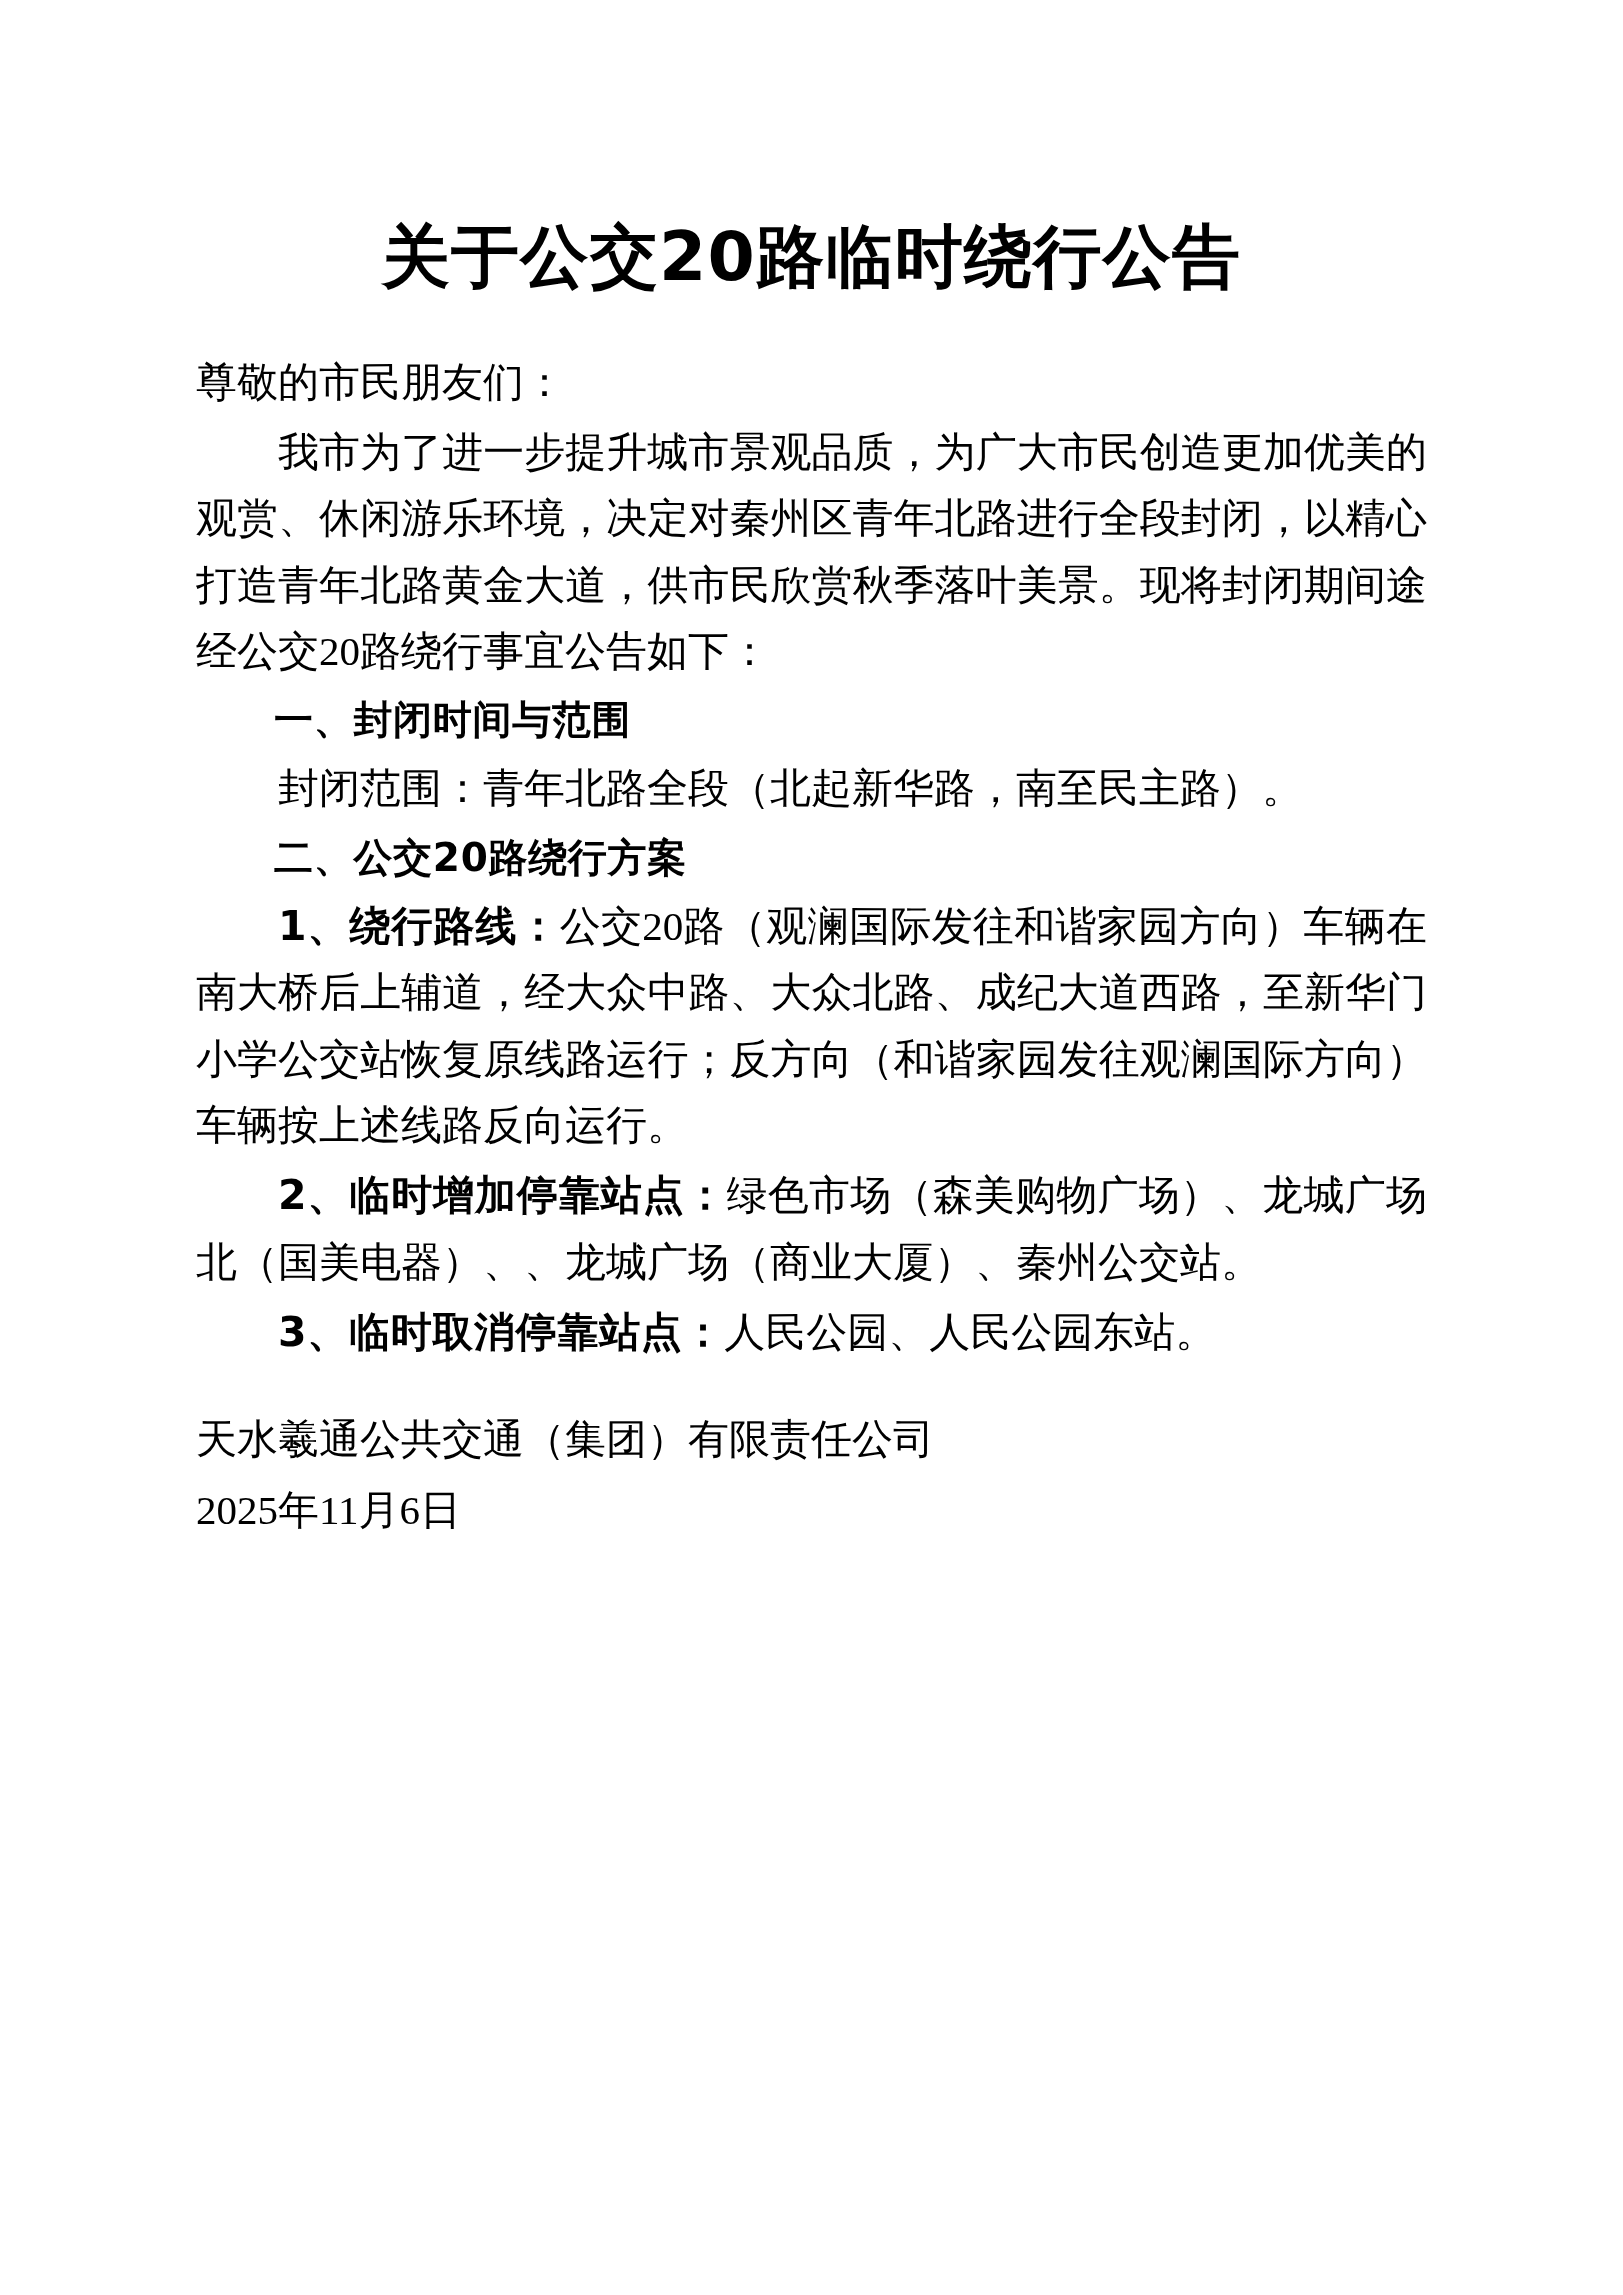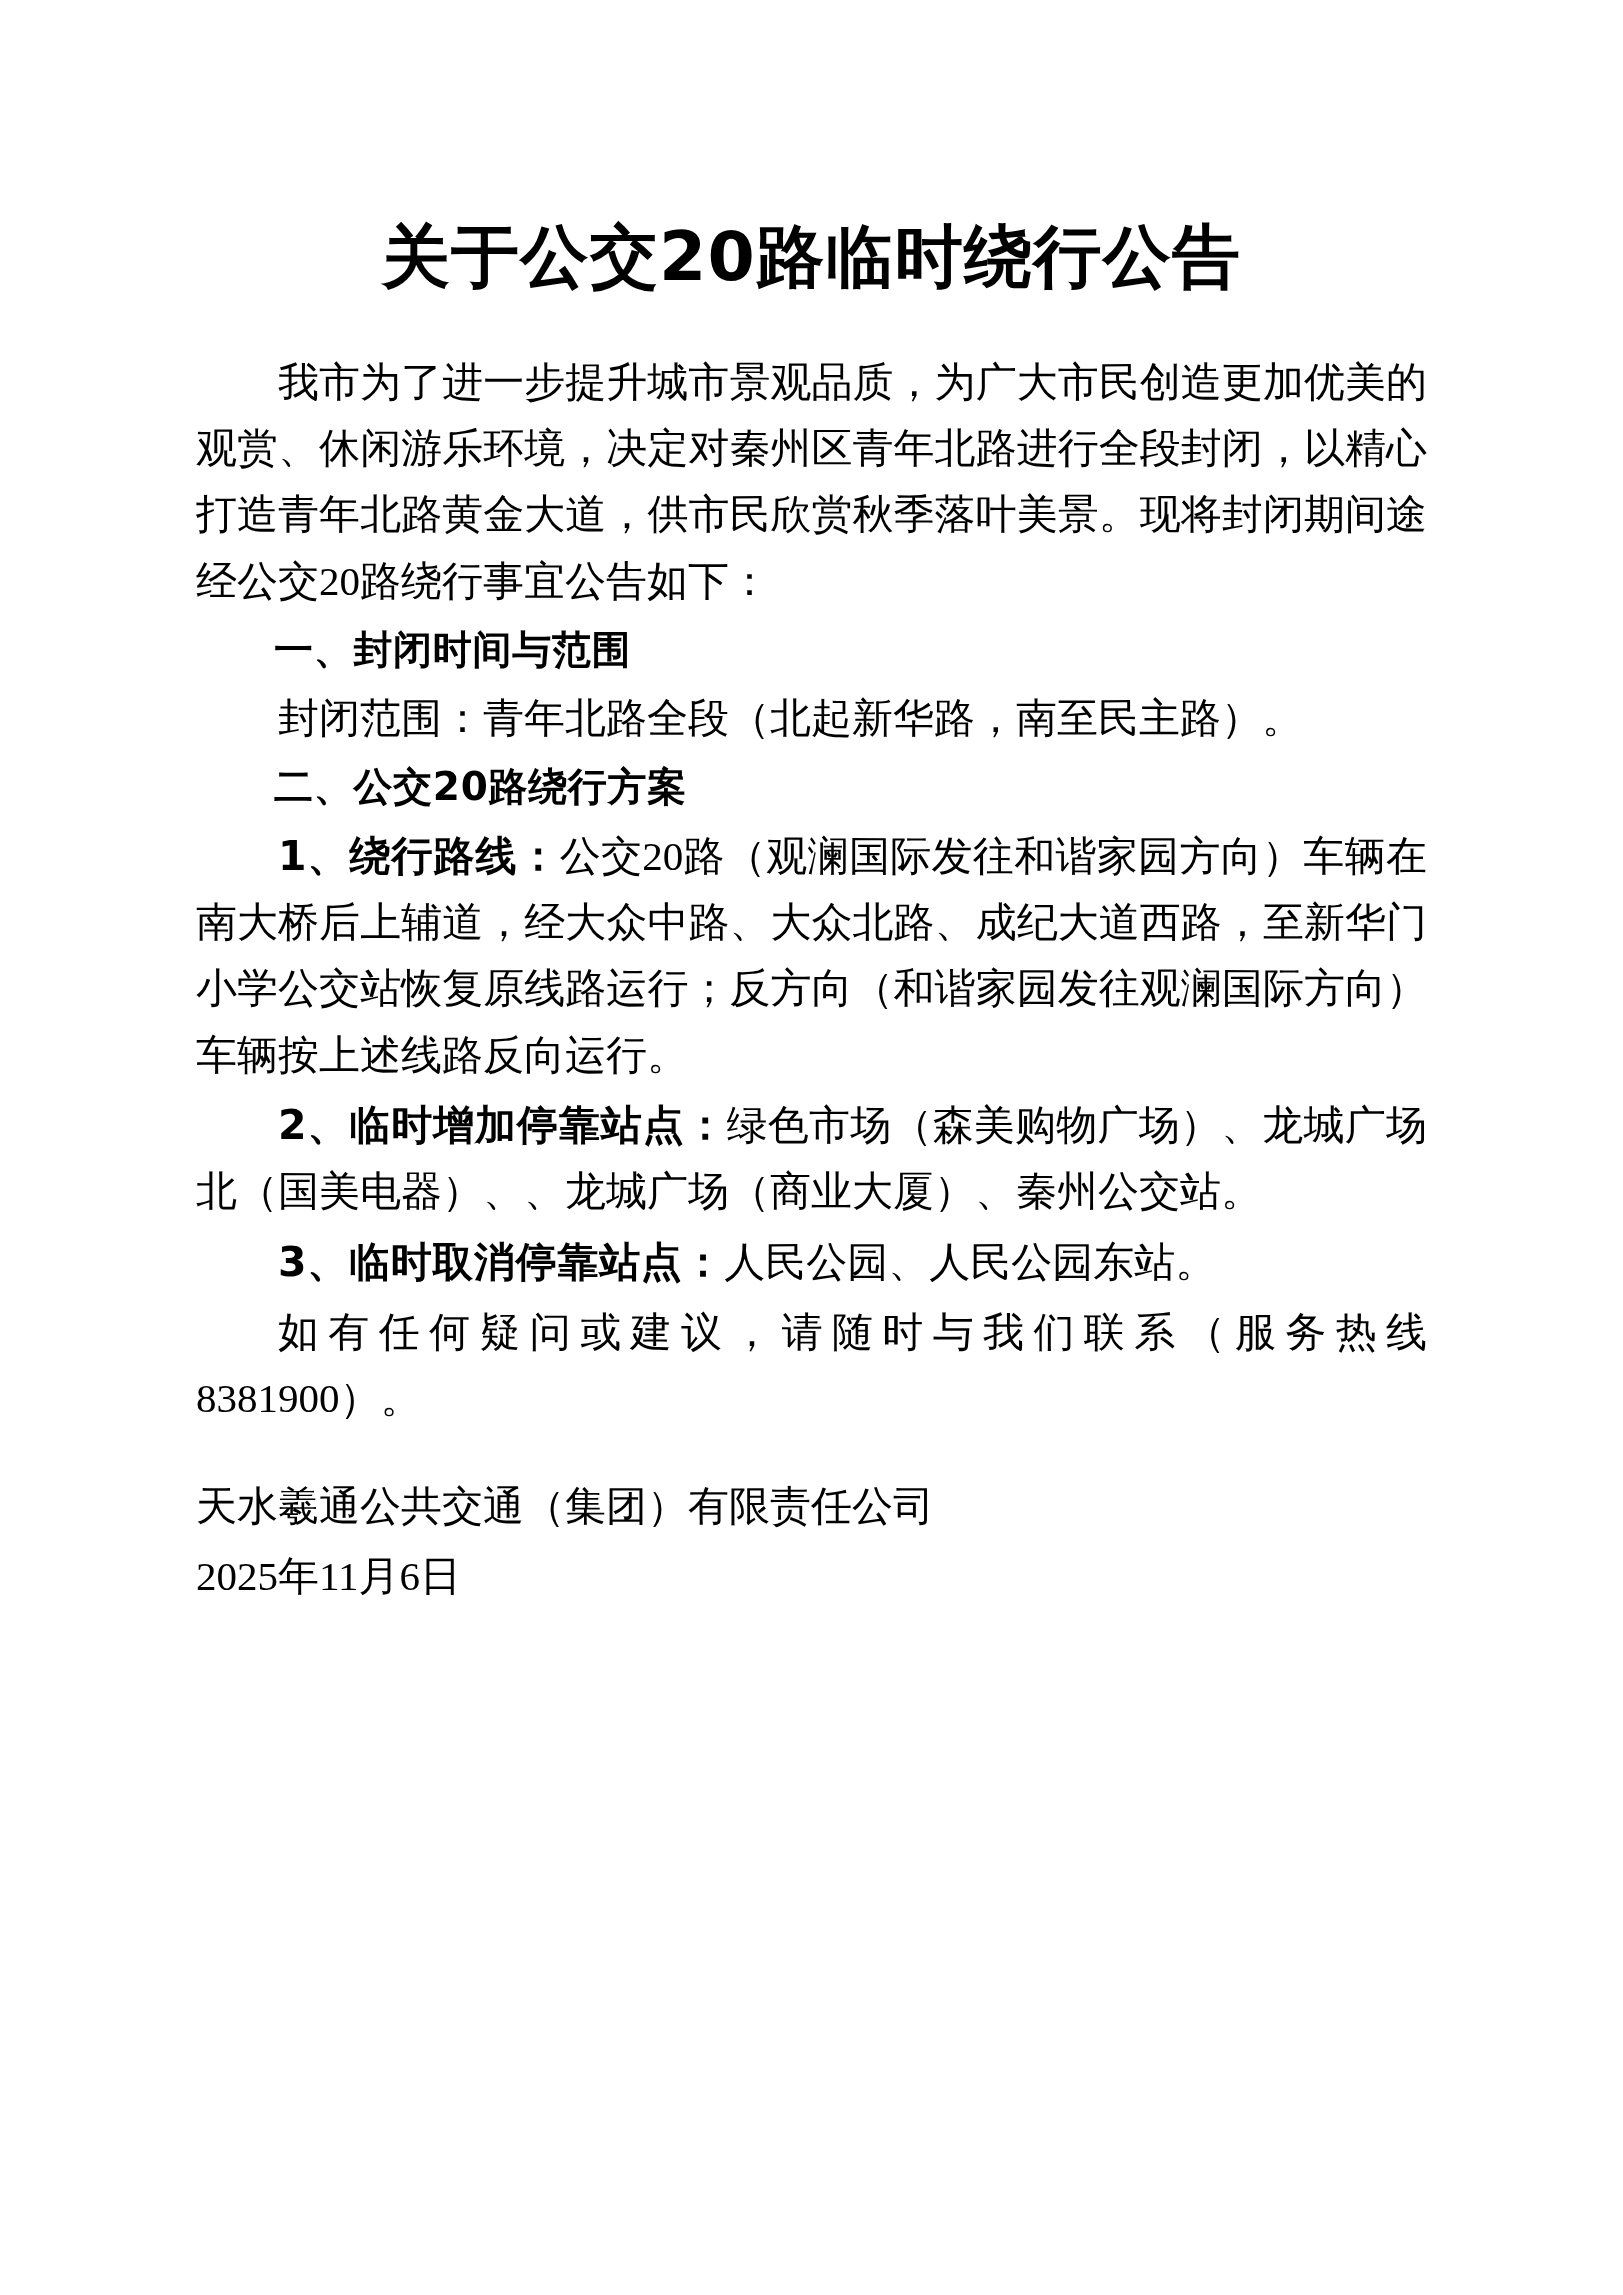--- a/index.html
+++ b/index.html
@@ -72,37 +72,37 @@
 </style>
 </head>
 <body>
 
 <div class="page">
 
   <h1 class="doc-title">关于公交20路临时绕行公告</h1>
 
   <div class="body-text">
 
+    <p class="salutation">尊敬的市民朋友们：</p>
 
     <p class="indent">我市为了进一步提升城市景观品质，为广大市民创造更加优美的观赏、休闲游乐环境，决定对秦州区青年北路进行全段封闭，以精心打造青年北路黄金大道，供市民欣赏秋季落叶美景。现将封闭期间途经公交20路绕行事宜公告如下：</p>
 
     <p class="heading">一、封闭时间与范围</p>
     <p class="indent">封闭范围：青年北路全段（北起新华路，南至民主路）。</p>
 
     <p class="heading">二、公交20路绕行方案</p>
 
     <p class="indent"><span class="lead">1、绕行路线：</span><span>公交20路（观澜国际发往和谐家园方向）车辆在南大桥后上辅道，经大众中路、大众北路、成纪大道西路，至新华门小学公交站恢复原线路运行；反方向（和谐家园发往观澜国际方向）车辆按上述线路反向运行。</span></p>
 
     <p class="indent"><span class="lead">2、临时增加停靠站点：</span><span>绿色市场（森美购物广场）、龙城广场北（国美电器）、、龙城广场（商业大厦）、秦州公交站。</span></p>
 
     <p class="indent"><span class="lead">3、临时取消停靠站点：</span><span>人民公园、人民公园东站。</span></p>
 
 
 
-    <p class="indent">如有任何疑问或建议，请随时与我们联系（服务热线8381900）。</p>
 
     <div class="sign-block">
       <p class="sign-name">天水羲通公共交通（集团）有限责任公司</p>
       <p class="sign-date">2025年11月6日</p>
     </div>
 
   </div>
 </div>
 
 

